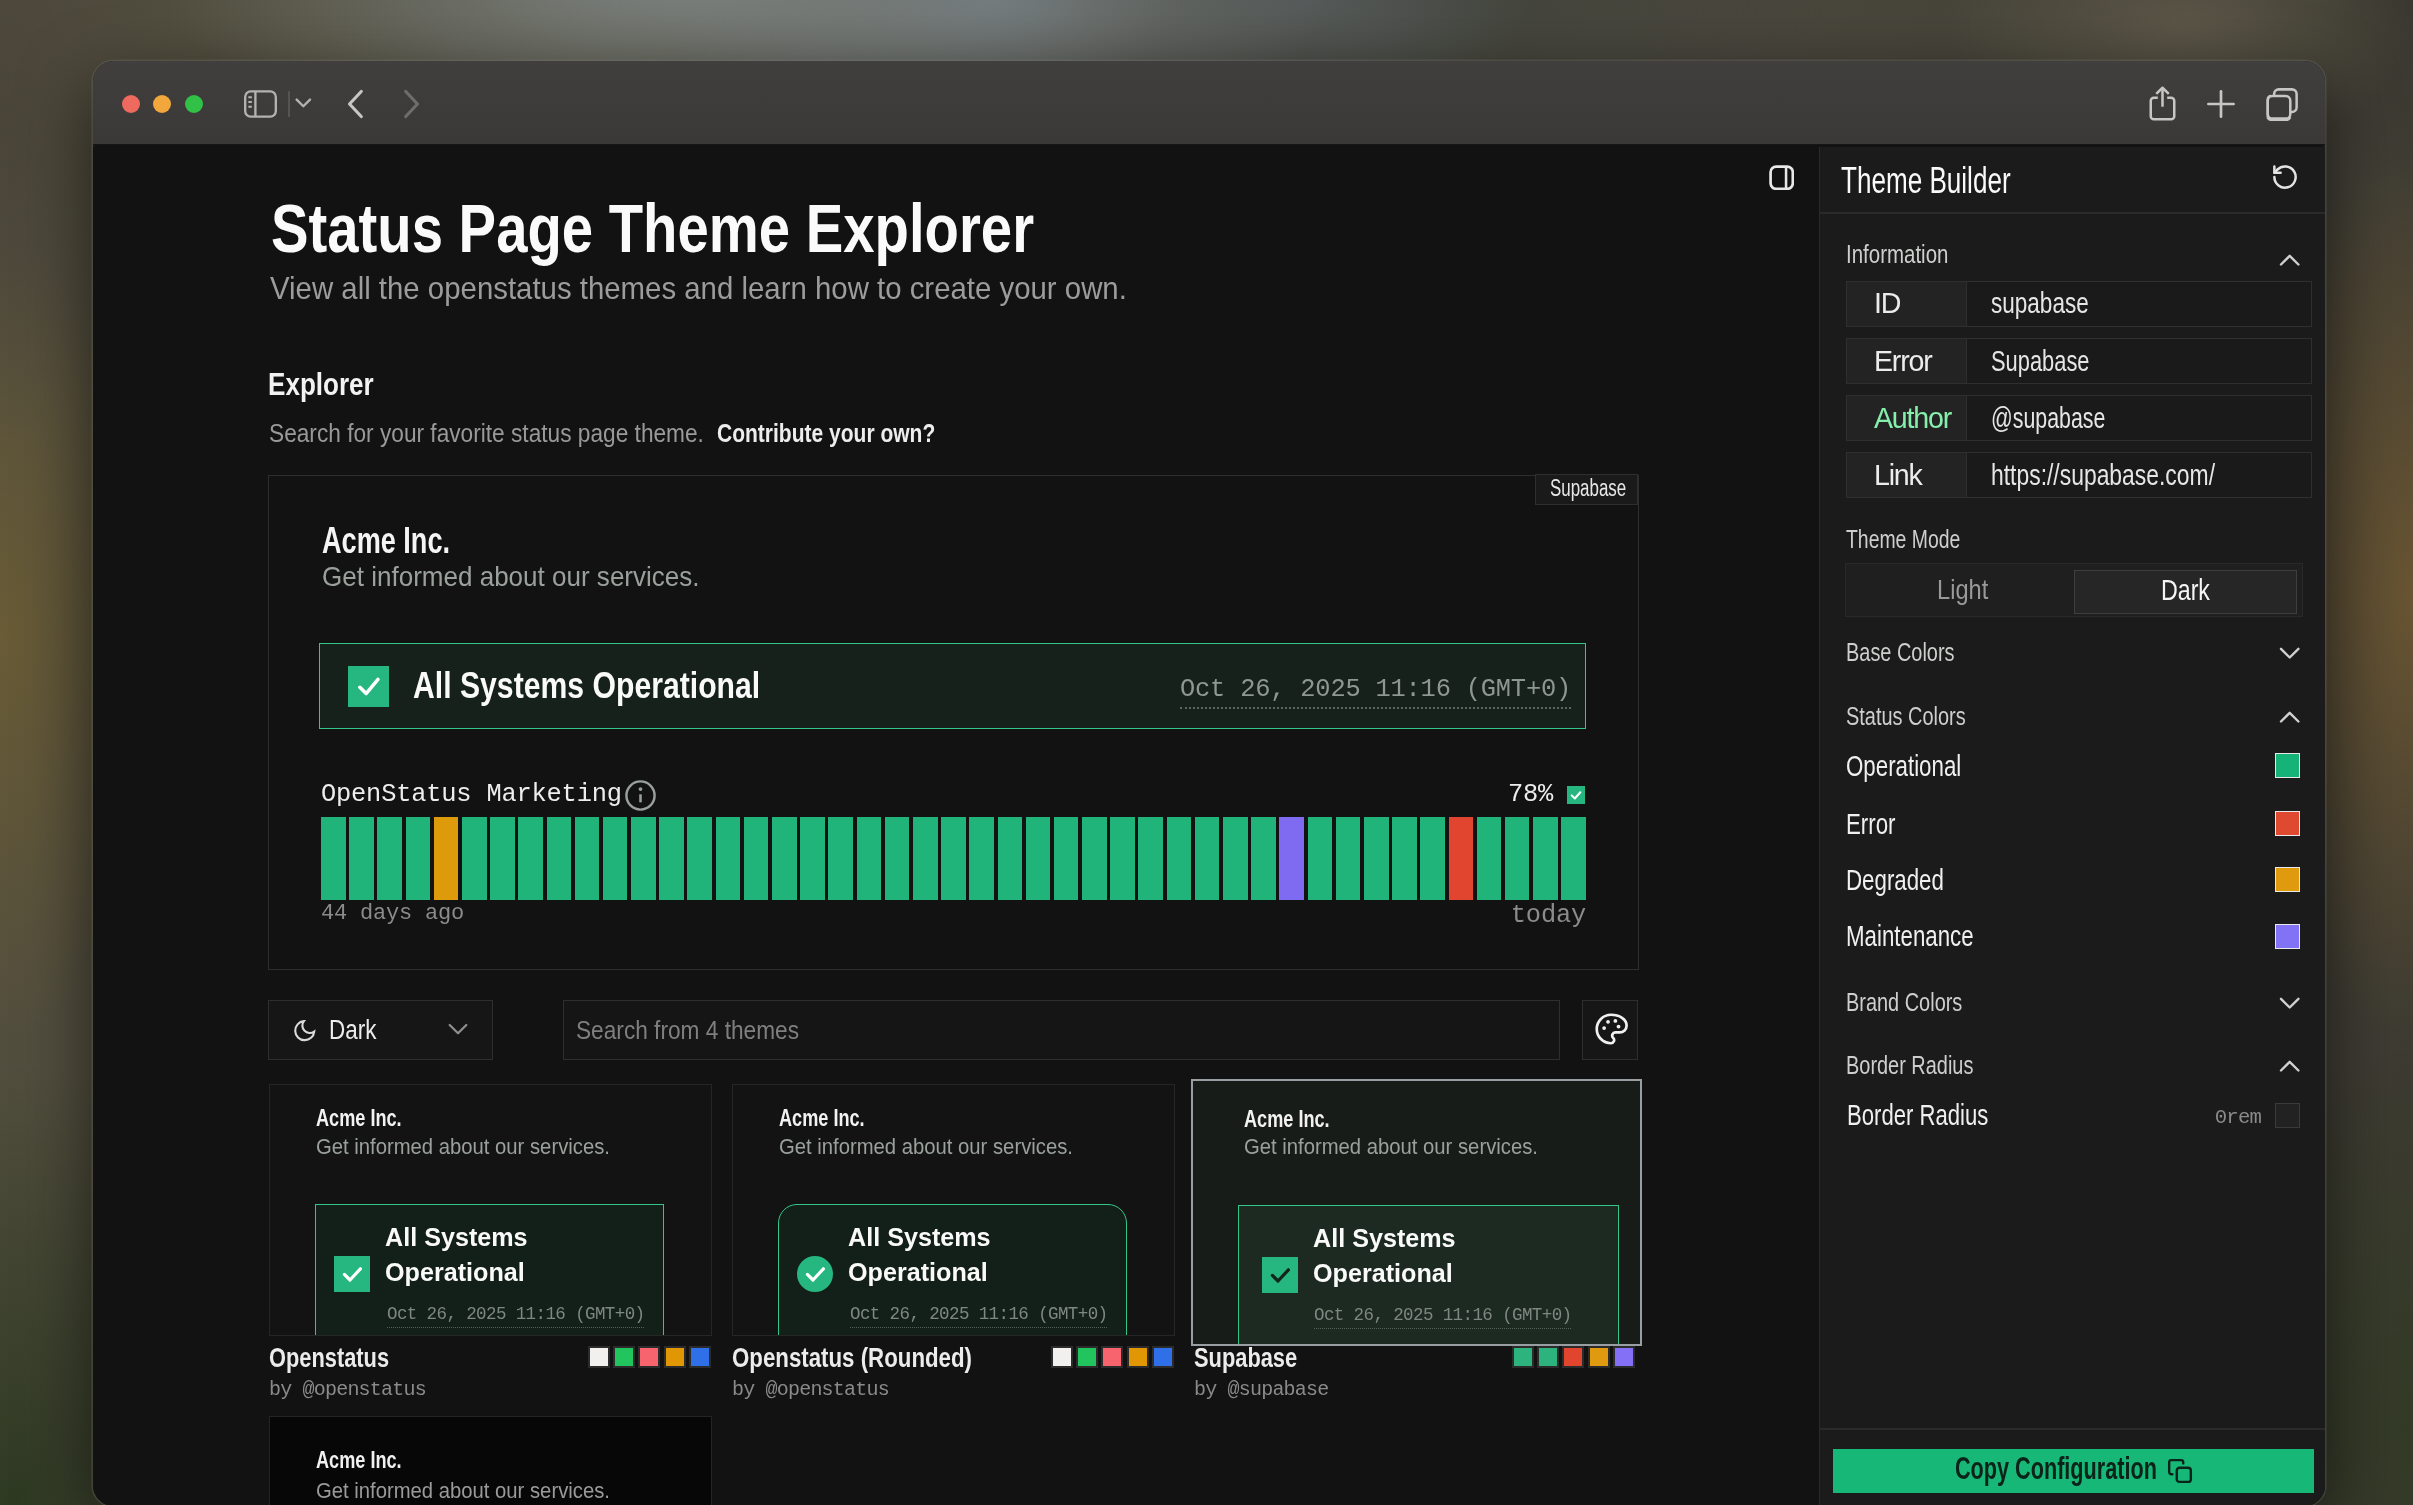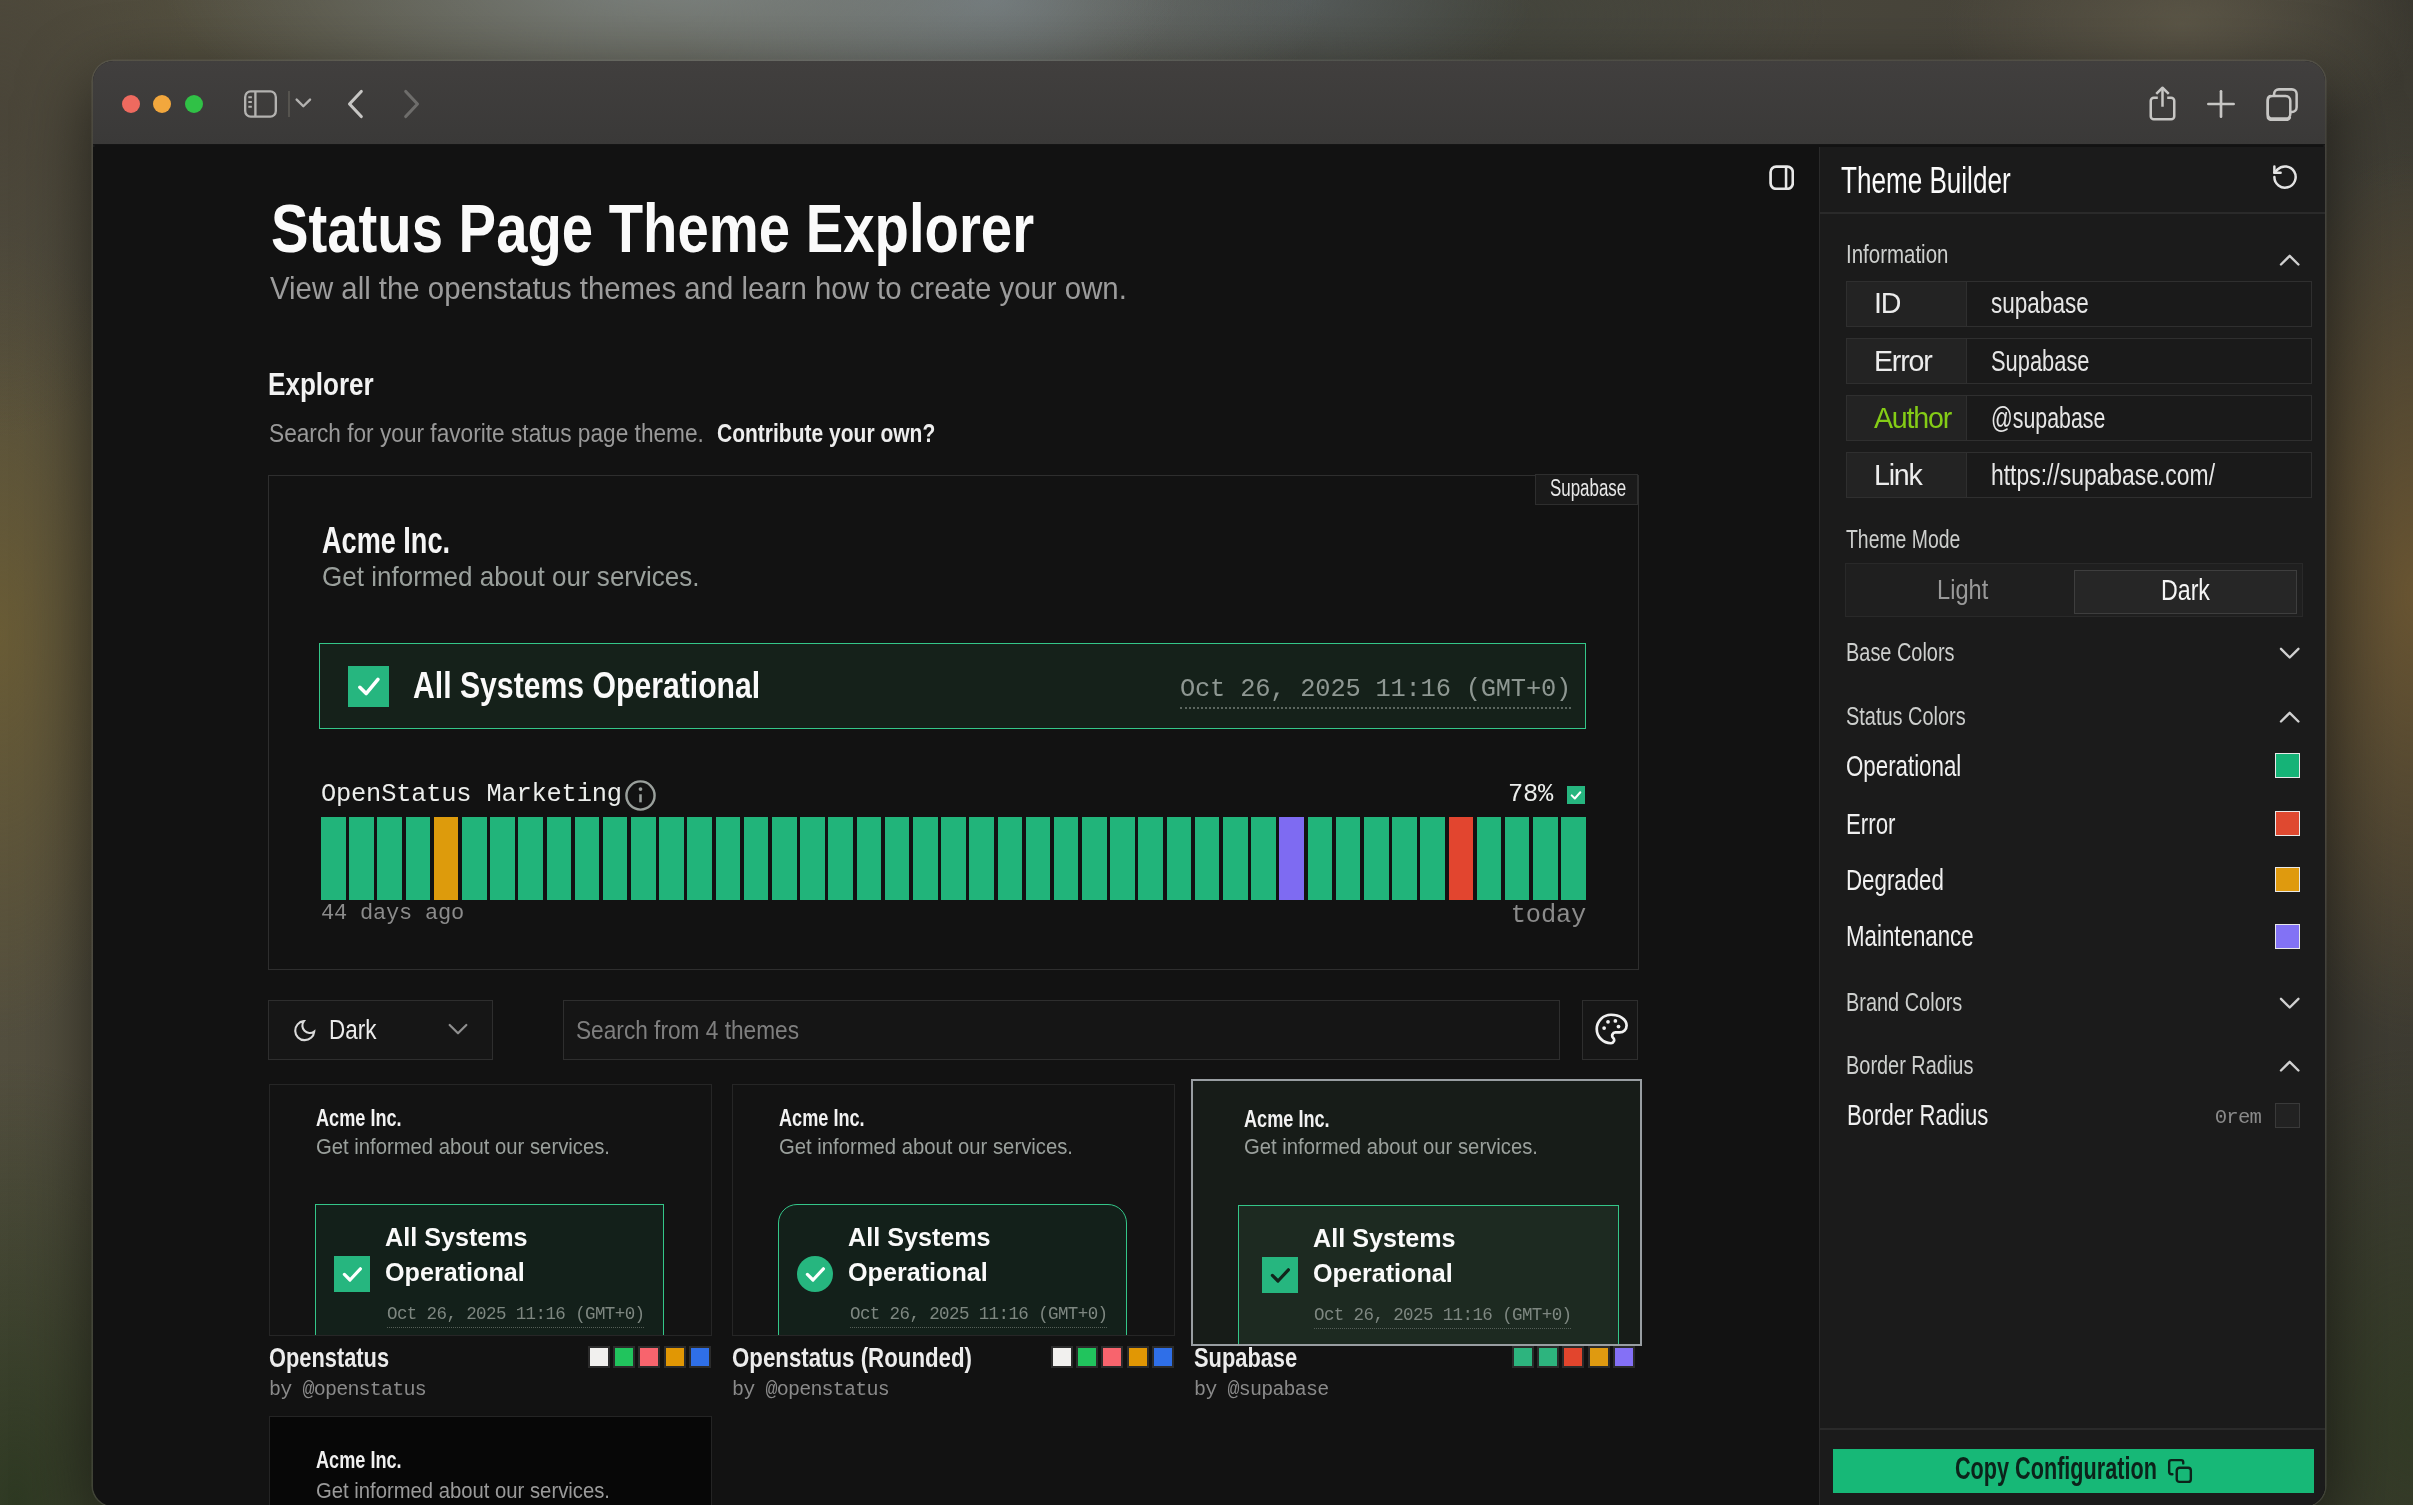--- a/index.html
+++ b/index.html
@@ -267,21 +267,21 @@
         <div class="abs" style="left:26px;top:191px;width:466px;height:46px;border:1.6px solid #2f2f2f;display:flex;">
           <div style="width:120px;background:#232323;border-right:1.6px solid #2f2f2f;flex:none;"></div>
           <div style="flex:1;background:#1a1a1a;"></div>
         </div>
         <div class="abs" style="left:54px;top:200px;font-family:'Liberation Sans',sans-serif;font-size:28.6px;color:#ececec;line-height:1;white-space:pre;transform:scaleX(1.0);transform-origin:0 50%;letter-spacing:-1.2px;">Error</div>
         <div class="abs" style="left:171px;top:200px;font-family:'Liberation Sans',sans-serif;font-size:28.6px;color:#e6e6e6;line-height:1;white-space:pre;transform:scaleX(0.765);transform-origin:0 50%;">Supabase</div>
         <div class="abs" style="left:26px;top:248px;width:466px;height:46px;border:1.6px solid #2f2f2f;display:flex;">
           <div style="width:120px;background:#232323;border-right:1.6px solid #2f2f2f;flex:none;"></div>
           <div style="flex:1;background:#1a1a1a;"></div>
         </div>
-        <div class="abs" style="left:54px;top:257px;font-family:'Liberation Sans',sans-serif;font-size:28.6px;color:#84cc16;line-height:1;white-space:pre;transform:scaleX(1.0);transform-origin:0 50%;letter-spacing:-1.2px;">Author</div>
+        <div class="abs" style="left:54px;top:257px;font-family:'Liberation Sans',sans-serif;font-size:28.6px;color:#86efac;line-height:1;white-space:pre;transform:scaleX(1.0);transform-origin:0 50%;letter-spacing:-1.2px;">Author</div>
         <div class="abs" style="left:171px;top:257px;font-family:'Liberation Sans',sans-serif;font-size:28.6px;color:#e6e6e6;line-height:1;white-space:pre;transform:scaleX(0.7473);transform-origin:0 50%;">@supabase</div>
         <div class="abs" style="left:26px;top:305px;width:466px;height:46px;border:1.6px solid #2f2f2f;display:flex;">
           <div style="width:120px;background:#232323;border-right:1.6px solid #2f2f2f;flex:none;"></div>
           <div style="flex:1;background:#1a1a1a;"></div>
         </div>
         <div class="abs" style="left:54px;top:314px;font-family:'Liberation Sans',sans-serif;font-size:28.6px;color:#ececec;line-height:1;white-space:pre;transform:scaleX(1.0);transform-origin:0 50%;letter-spacing:-1.2px;">Link</div>
         <div class="abs" style="left:171px;top:314px;font-family:'Liberation Sans',sans-serif;font-size:28.6px;color:#e6e6e6;line-height:1;white-space:pre;transform:scaleX(0.8007);transform-origin:0 50%;">https://supabase.com/</div>
         <div class="abs" style="left:26px;top:379px;font-family:'Liberation Sans',sans-serif;font-size:26px;color:#cdcfcd;line-height:1;white-space:pre;transform:scaleX(0.7459);transform-origin:0 50%;">Theme Mode</div>
         <div class="abs" style="left:25.4px;top:416px;width:458px;height:54px;background:#1f1f1f;border:0.8px solid #292929;"></div>
         <div class="abs" style="left:254px;top:423px;width:223px;height:44px;background:#262626;border:0.8px solid #3e3e3e;"></div>

